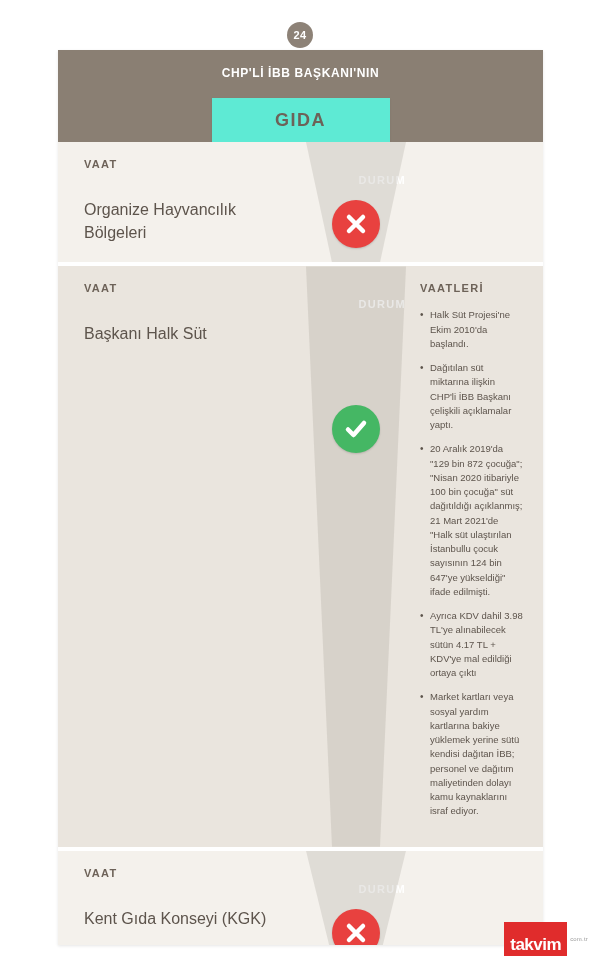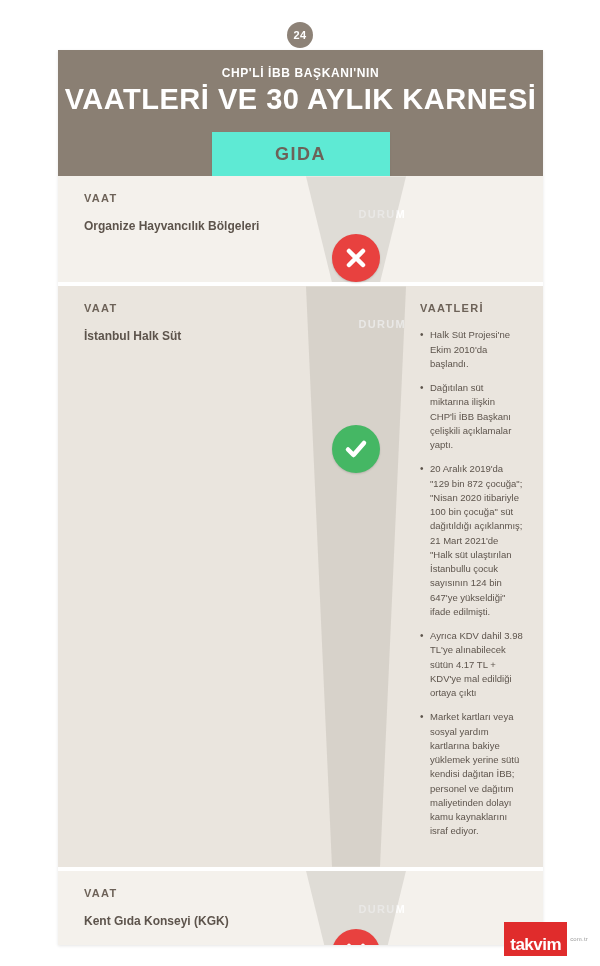--- a/index.html
+++ b/index.html
@@ -117,24 +117,25 @@
   .hdr {
     font-size: 11px;
     font-weight: bold;
     letter-spacing: 1.3px;
     color: #6d6258;
     margin-bottom: 14px;
   }
   .hdr.light { color: #ffffff; }
 
   .vaat-text {
-    font-size: 12px;
-    font-weight: bold;
+    font-size: 16px;
+    font-weight: normal;
     color: #5d544c;
     line-height: 1.45;
+    margin-top: 28px;
   }
 
   .bullets { list-style: none; }
   .bullets li {
     position: relative;
     font-size: 9.5px;
     color: #5d544c;
     line-height: 1.5;
     padding-left: 10px;
     margin-bottom: 10px;
@@ -202,21 +203,20 @@
 <body>
 
 <div class="page">
 
   <div class="page-badge">24</div>
 
   <div class="card">
 
     <div class="header">
       <div class="line1">CHP'Lİ İBB BAŞKANI'NIN</div>
-      <div class="line2">VAATLERİ VE 30 AYLIK KARNESİ</div>
     </div>
 
     <div class="section-tab-wrap">
       <div class="section-tab">GIDA</div>
     </div>
 
     <div class="rows">
 
       <div class="row plain" style="min-height:98px;">
         <div class="band taper" style="left:248px;"></div>
@@ -232,21 +232,21 @@
               </svg>
           </div>
         </div>
         <div class="col-aciklama"></div>
       </div>
 
       <div class="row alt" style="min-height:290px;">
         <div class="band taper" style="left:248px;"></div>
         <div class="col-vaat">
           <div class="hdr">VAAT</div>
-          <div class="vaat-text">İstanbul Halk Süt</div>
+          <div class="vaat-text">Başkanı Halk Süt</div>
         </div>
         <div class="col-durum">
           <div class="hdr light">DURUM</div>
           <div class="marker yes" style="margin-top:95px;">
             <svg width="24" height="24" viewBox="0 0 24 24" aria-hidden="true">
                 <path d="M4 12.5 L9.5 18 L20 6" stroke="#ffffff" stroke-width="4.5" fill="none" stroke-linecap="round" stroke-linejoin="round"></path>
               </svg>
           </div>
         </div>
         <div class="col-aciklama">

